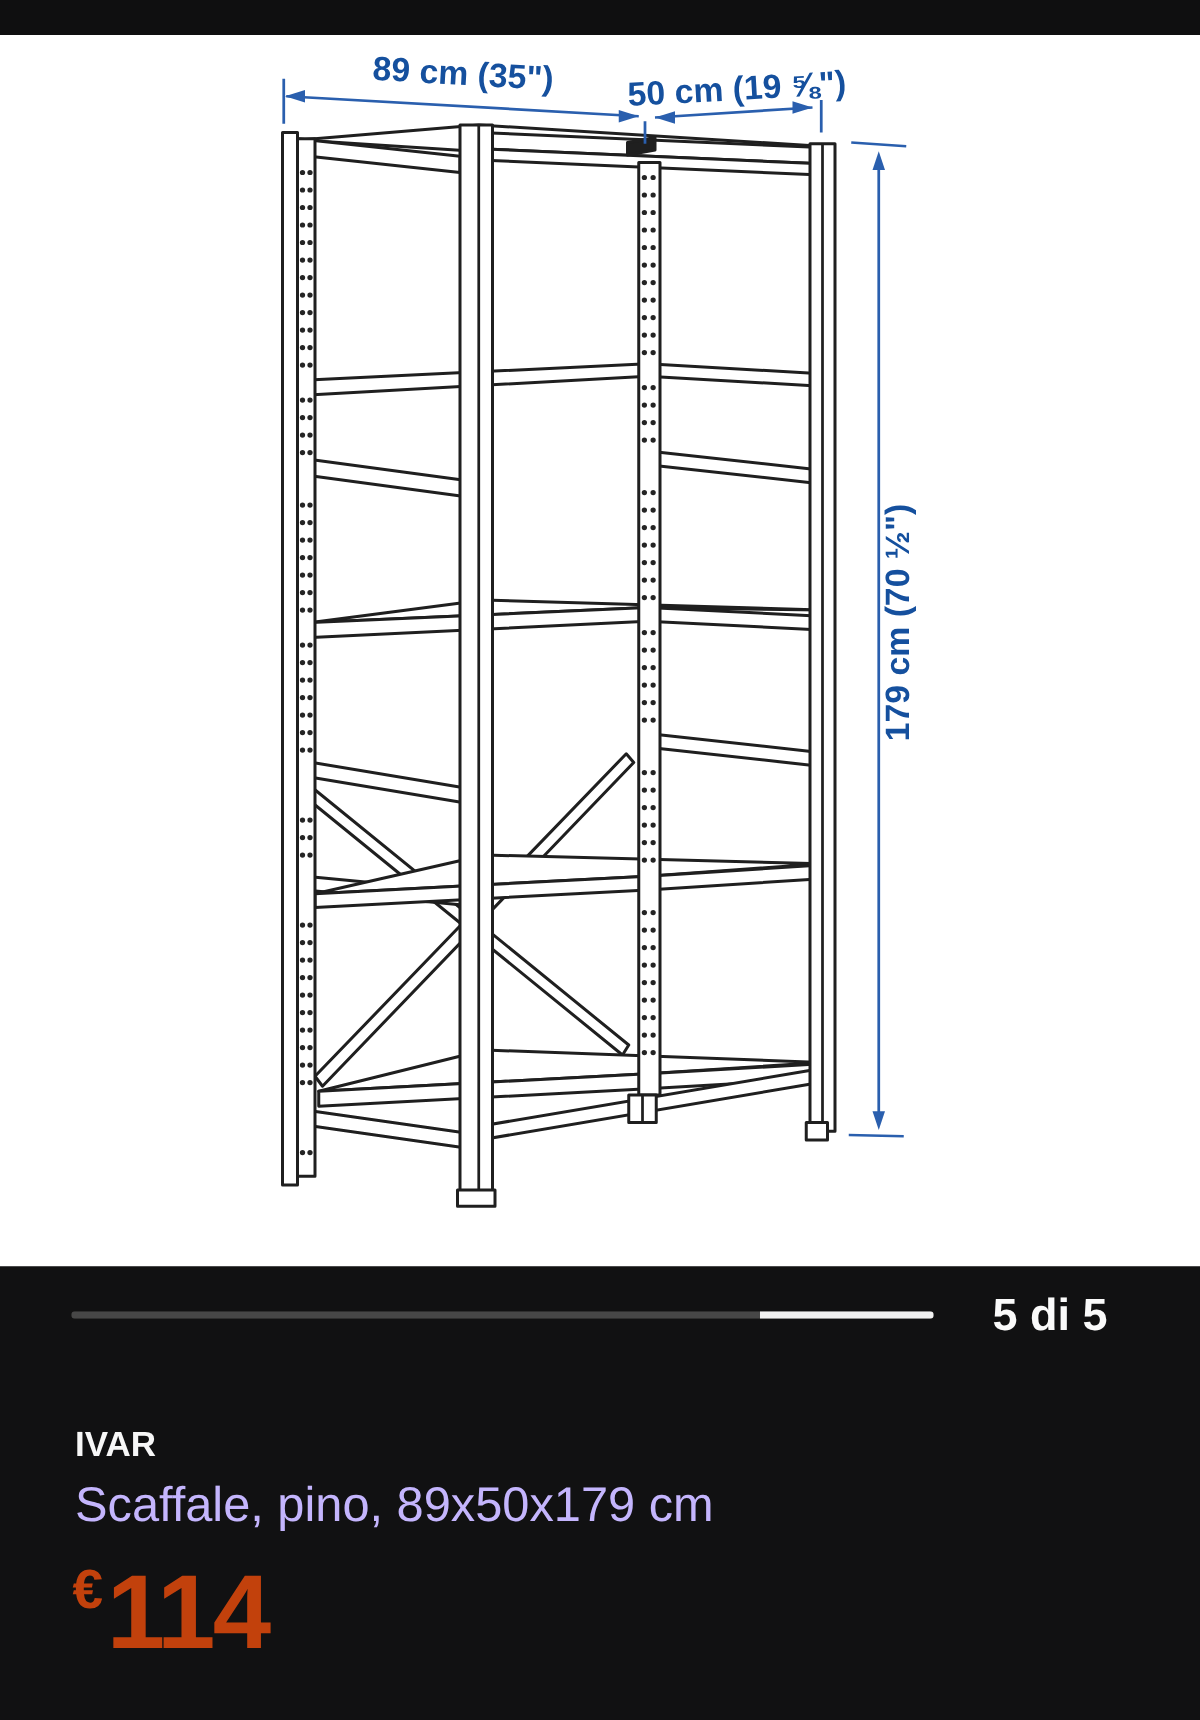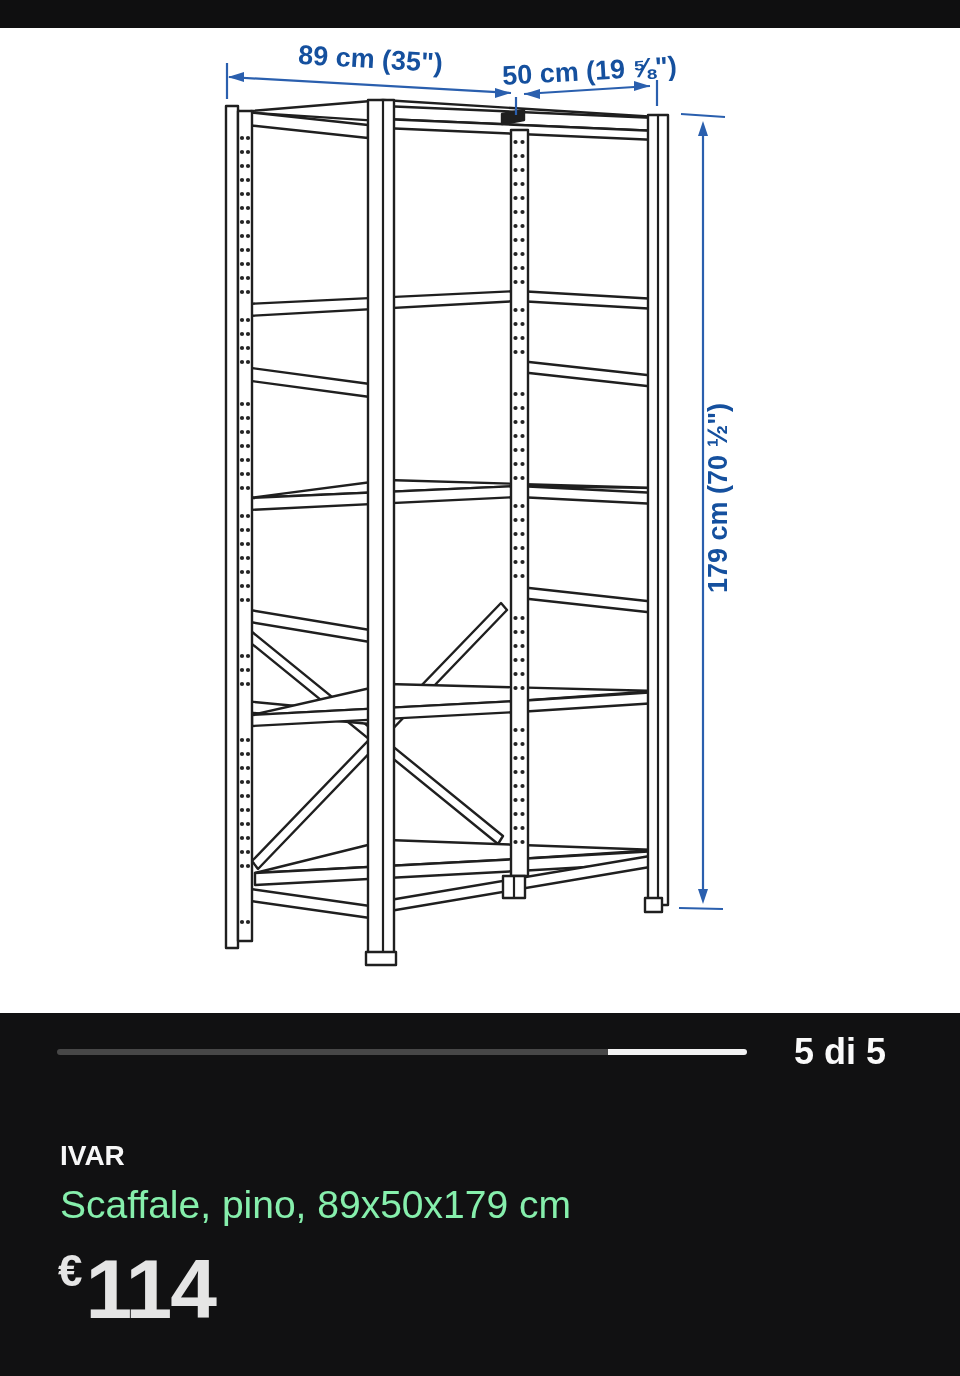--- a/index.html
+++ b/index.html
@@ -9,22 +9,22 @@
   }
   .top-strip{position:absolute;left:0;top:0;width:960px;height:28px;background:#0f0f10;}
   .canvas{position:absolute;left:0;top:28px;width:960px;height:985px;background:#ffffff;}
   .diagram-svg{position:absolute;left:0;top:0;width:960px;height:1013px;}
   .panel{position:absolute;left:0;top:1013px;width:960px;height:363px;background:#111112;color:#f5f5f5;}
   .progress{position:absolute;left:57px;top:36px;width:690px;height:6px;display:flex;border-radius:3px;overflow:hidden;}
   .progress .seg-track{width:551px;height:6px;background:#474747;}
   .progress .seg-active{width:139px;height:6px;background:#f2f2f2;}
   .page-indicator{position:absolute;right:74px;top:18px;font-size:36px;font-weight:bold;line-height:42px;color:#fafafa;}
   .p-name{position:absolute;left:60px;top:118px;font-size:28px;font-weight:bold;line-height:50px;color:#f7f7f7;}
-  .p-desc{position:absolute;left:60px;top:167px;font-size:39px;font-weight:400;line-height:50px;color:#86efac;text-align:center;}
-  .p-price{position:absolute;left:58px;top:230px;line-height:92px;white-space:nowrap;color:#e5e5e5;text-align:right;}
+  .p-desc{position:absolute;left:60px;top:167px;font-size:39px;font-weight:400;line-height:50px;color:#c4b5fd;text-align:center;}
+  .p-price{position:absolute;left:58px;top:230px;line-height:92px;white-space:nowrap;color:#c2410c;text-align:right;}
   .p-price .cur{font-size:44px;font-weight:bold;position:relative;top:-32px;margin-right:3px;}
   .p-price .amt{font-size:84px;font-weight:bold;letter-spacing:-2px;}
   svg .ln{stroke:#1f1f1f;stroke-width:2.4;fill:#ffffff;stroke-linejoin:round;}
   svg .lnf{stroke:#1f1f1f;stroke-width:2.4;fill:#1f1f1f;stroke-linejoin:round;}
   svg .dim{stroke:#2a5fae;stroke-width:2.2;fill:none;}
   svg .dimf{fill:#2a5fae;stroke:none;}
   svg .dimtxt{fill:#15509e;font-family:"Liberation Sans",sans-serif;font-size:27px;font-weight:bold;}
   svg .hole{fill:#242424;stroke:none;}
 </style>
 </head>

